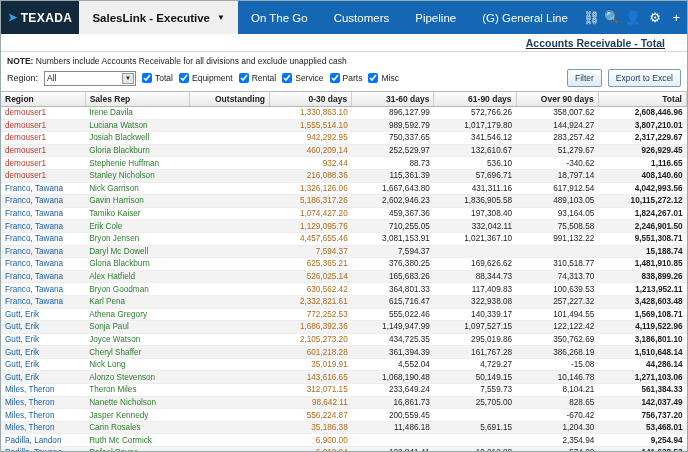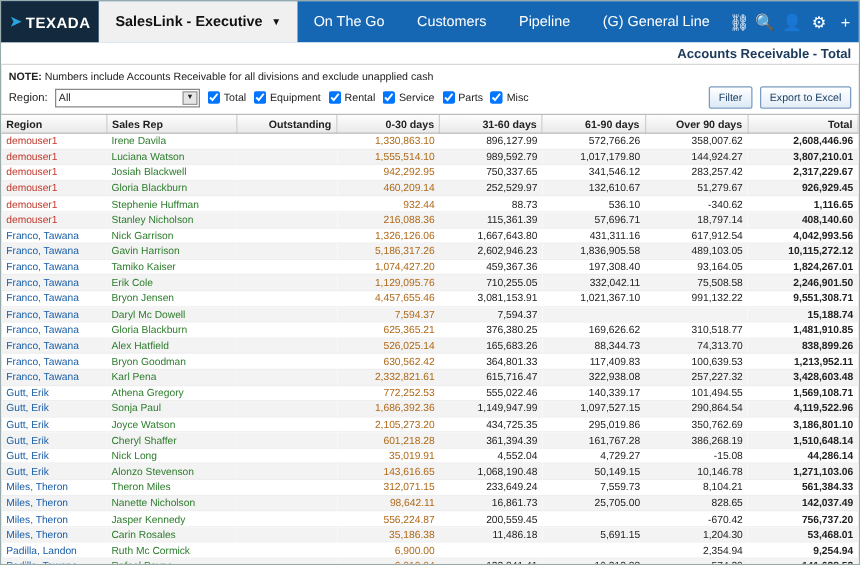--- a/index.html
+++ b/index.html
@@ -14,31 +14,31 @@
   .topbar{height:33px;background:#1667b3;display:flex;align-items:center;flex:0 0 auto;}
   .logo{width:96px;height:33px;background:#13293d;display:flex;align-items:center;justify-content:center;color:#fff;font-weight:bold;font-size:12px;letter-spacing:.4px;}
   .logo .chev{color:#2aa3e0;margin-right:3px;font-size:11px;}
   .menu-item{height:33px;display:flex;align-items:center;padding:0 13px;color:#fff;font-size:11.5px;white-space:nowrap;}
   .menu-item.active{background:#f0f0f0;color:#111;font-weight:bold;}
   .menu-item .caret{margin-left:7px;font-size:8px;}
   .spacer{flex:1 1 auto;}
   .ic{width:26px;height:33px;display:flex;align-items:center;justify-content:center;color:#fff;font-size:13px;}
 
   
-  .subheader{height:17px;background:#fff;border-bottom:1px solid #d8d8d8;display:flex;align-items:center;justify-content:flex-end;padding-right:6px;flex:0 0 auto;}
+  .subheader{height:17px;background:#fff;border-bottom:1px solid #d8d8d8;display:flex;align-items:center;justify-content:flex-end;padding-right:22px;flex:0 0 auto;text-decoration:underline;}
   .subheader .title{font-size:10.5px;font-weight:bold;color:#1b3a5c;}
 
   
   .note{padding:4px 6px 2px 6px;font-size:8.5px;color:#222;flex:0 0 auto;}
   .note b{font-weight:bold;}
 
   
   .filters{display:flex;align-items:center;padding:1px 6px 4px 6px;gap:6px;flex:0 0 auto;}
   .filters .lbl{font-size:9px;}
-  .sel{width:116px;height:15px;border:1px solid #888;background:#fff;font-size:8.5px;display:flex;align-items:center;padding:0 2px;position:relative;box-sizing:border-box;}
+  .sel{width:92px;height:15px;border:1px solid #888;background:#fff;font-size:8.5px;display:flex;align-items:center;padding:0 2px;position:relative;box-sizing:border-box;}
   .sel .arrow{position:absolute;right:1px;top:1px;width:12px;height:11px;background:#e6e6e6;border:1px solid #999;display:flex;align-items:center;justify-content:center;font-size:6px;box-sizing:border-box;}
   .cb{display:flex;align-items:center;gap:3px;font-size:8.5px;}
   .cb input{width:10px;height:10px;margin:0;}
   .btn{height:16px;border:1px solid #7a9ac0;background:linear-gradient(#ffffff,#e4eef8);font-size:8.5px;padding:0 7px;display:flex;align-items:center;border-radius:2px;color:#14395e;}
   .btn.primary{background:linear-gradient(#ffffff,#dce9f7);}
 
   
   .tablewrap{flex:1 1 auto;overflow:hidden;border-top:1px solid #bbb;}
   table{border-collapse:collapse;width:100%;table-layout:fixed;}
   thead th{
@@ -329,21 +329,21 @@
             <td class="tot">101,494.55</td>
             <td class="tot strong">1,569,108.71</td>
           </tr>
           <tr class="alt">
             <td class="l reg blue">Gutt, Erik</td>
             <td class="l rep">Sonja Paul</td>
             <td class="tot"></td>
             <td class="amt">1,686,392.36</td>
             <td class="tot">1,149,947.99</td>
             <td class="tot">1,097,527.15</td>
-            <td class="tot">290,864.54</td>
+            <td class="tot">122,122.42</td>
             <td class="tot strong">4,119,522.96</td>
           </tr>
           <tr>
             <td class="l reg blue">Gutt, Erik</td>
             <td class="l rep">Joyce Watson</td>
             <td class="tot"></td>
             <td class="amt">2,105,273.20</td>
             <td class="tot">434,725.35</td>
             <td class="tot">295,019.86</td>
             <td class="tot">350,762.69</td>

